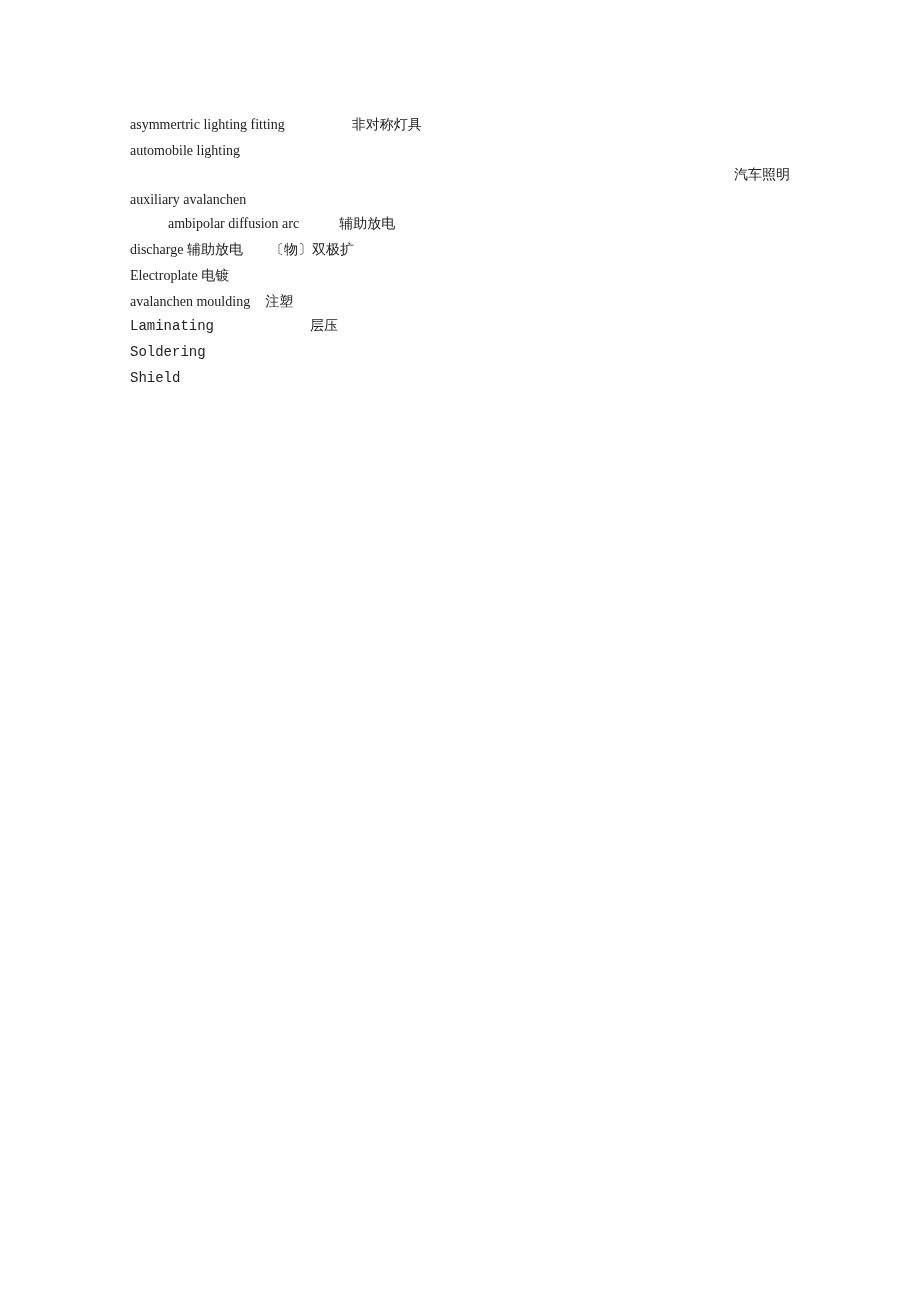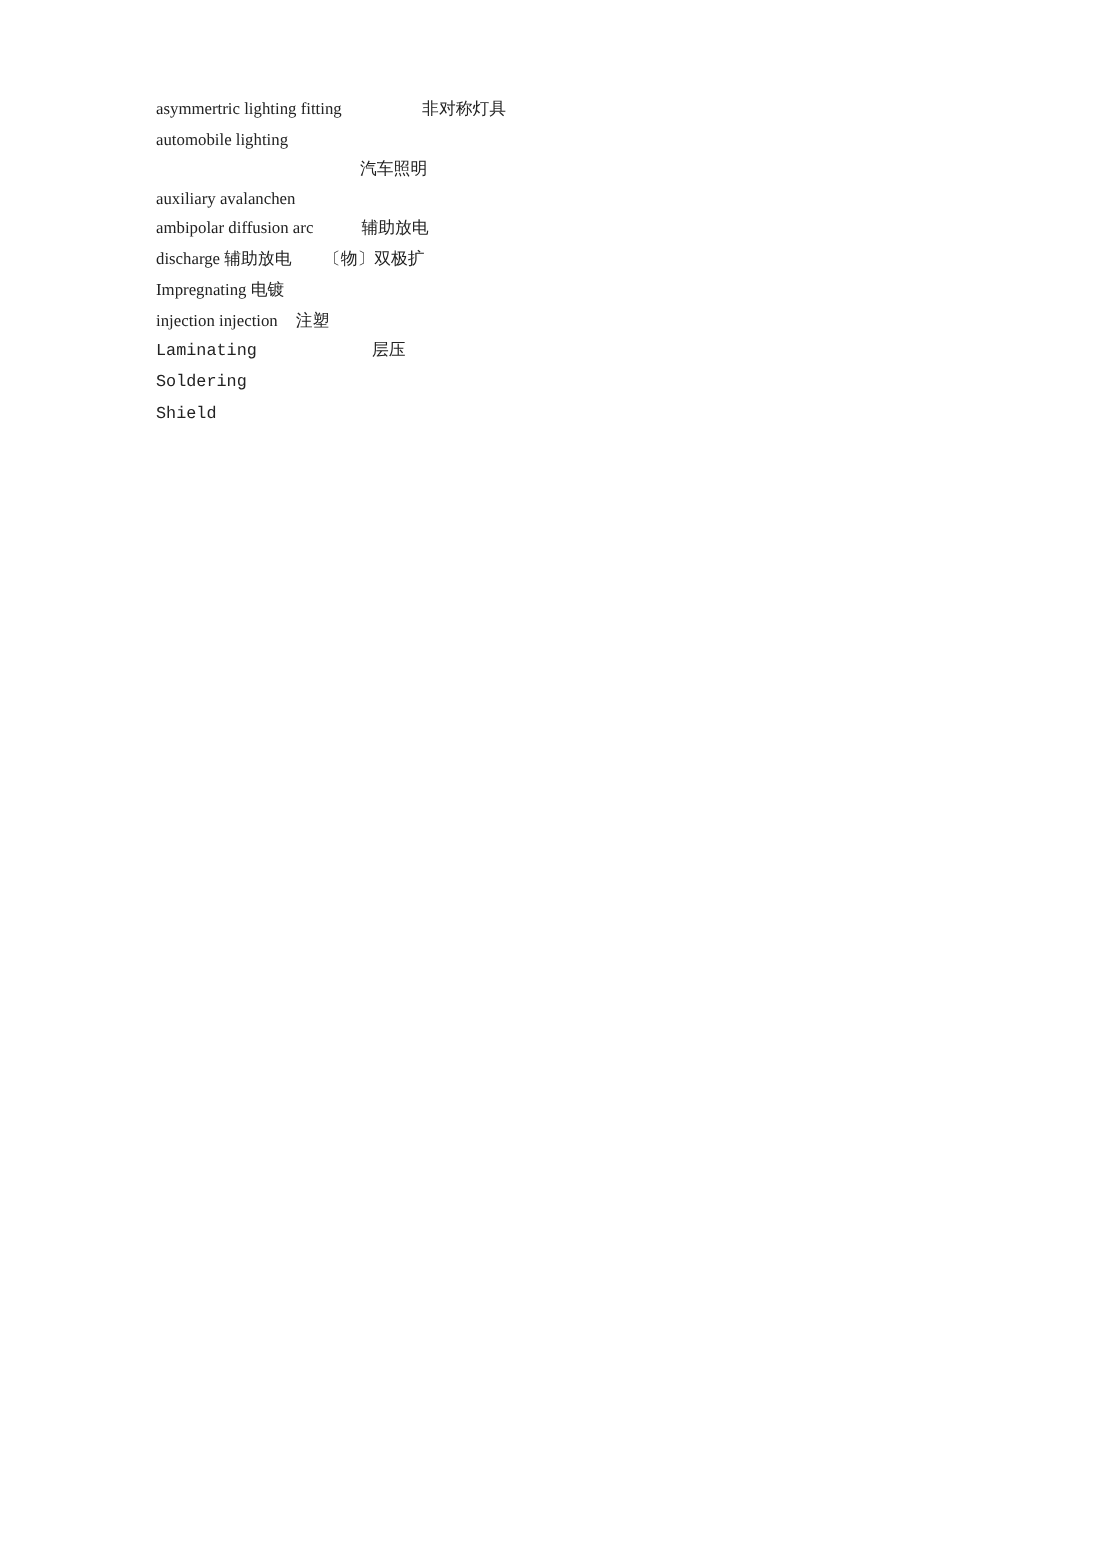--- a/index.html
+++ b/index.html
@@ -9,21 +9,21 @@
     }
     body {
       width: 920px;
       min-height: 1302px;
       background: #ffffff;
       font-family: serif;
       font-size: 14px;
       color: #222;
     }
     .content {
-      padding: 80px 130px 80px 130px;
+      padding: 113px 130px 80px 130px;
       line-height: 1.7;
     }
     .term-block {
       margin-bottom: 2px;
     }
     .term-en {
       display: inline;
     }
     .term-zh {
       display: inline;
@@ -49,50 +49,50 @@
   <div class="term-block">
     <span class="term-en">asymmertric lighting fitting</span>
     <span style="display:inline-block; width:60px;"></span>
     <span class="term-zh">非对称灯具</span>
   </div>
 
   <div class="term-block">
     <div>
       <span class="term-en">automobile lighting</span>
     </div>
-    <div style="display:flex;">
+    <div style="display:flex;justify-content:flex-end;">
       <span style="display:inline-block; width:0px;"></span>
       <span class="term-zh" style="margin-left: 170px;">汽车照明</span>
     </div>
   </div>
 
   <div class="term-block">
     <div>
       <span class="term-en">auxiliary avalanchen</span>
     </div>
-    <div style="display:flex; flex-direction:row;">
+    <div style="display:flex; flex-direction:row;margin-left:38px;">
       <span class="term-en">ambipolar diffusion arc</span>
       <span style="display:inline-block; width:40px;"></span>
       <span class="term-zh">辅助放电</span>
     </div>
   </div>
 
   <div class="term-block">
     <span class="term-en">discharge 辅助放电</span>
     <span style="display:inline-block; width:20px;"></span>
     <span class="term-zh">〔物〕双极扩</span>
   </div>
 
 
   <div class="term-block">
-    <span class="term-en">Impregnating 电镀</span>
+    <span class="term-en">Electroplate 电镀</span>
   </div>
 
   <div class="term-block">
-    <span class="term-en">injection injection</span>
+    <span class="term-en">avalanchen moulding</span>
     <span style="display:inline-block; width:8px;"></span>
     <span class="term-zh">注塑</span>
   </div>
 
   <div class="grid-row">
     <span class="term-en">Laminating</span>
     <span class="term-zh">层压</span>
   </div>
 
 

